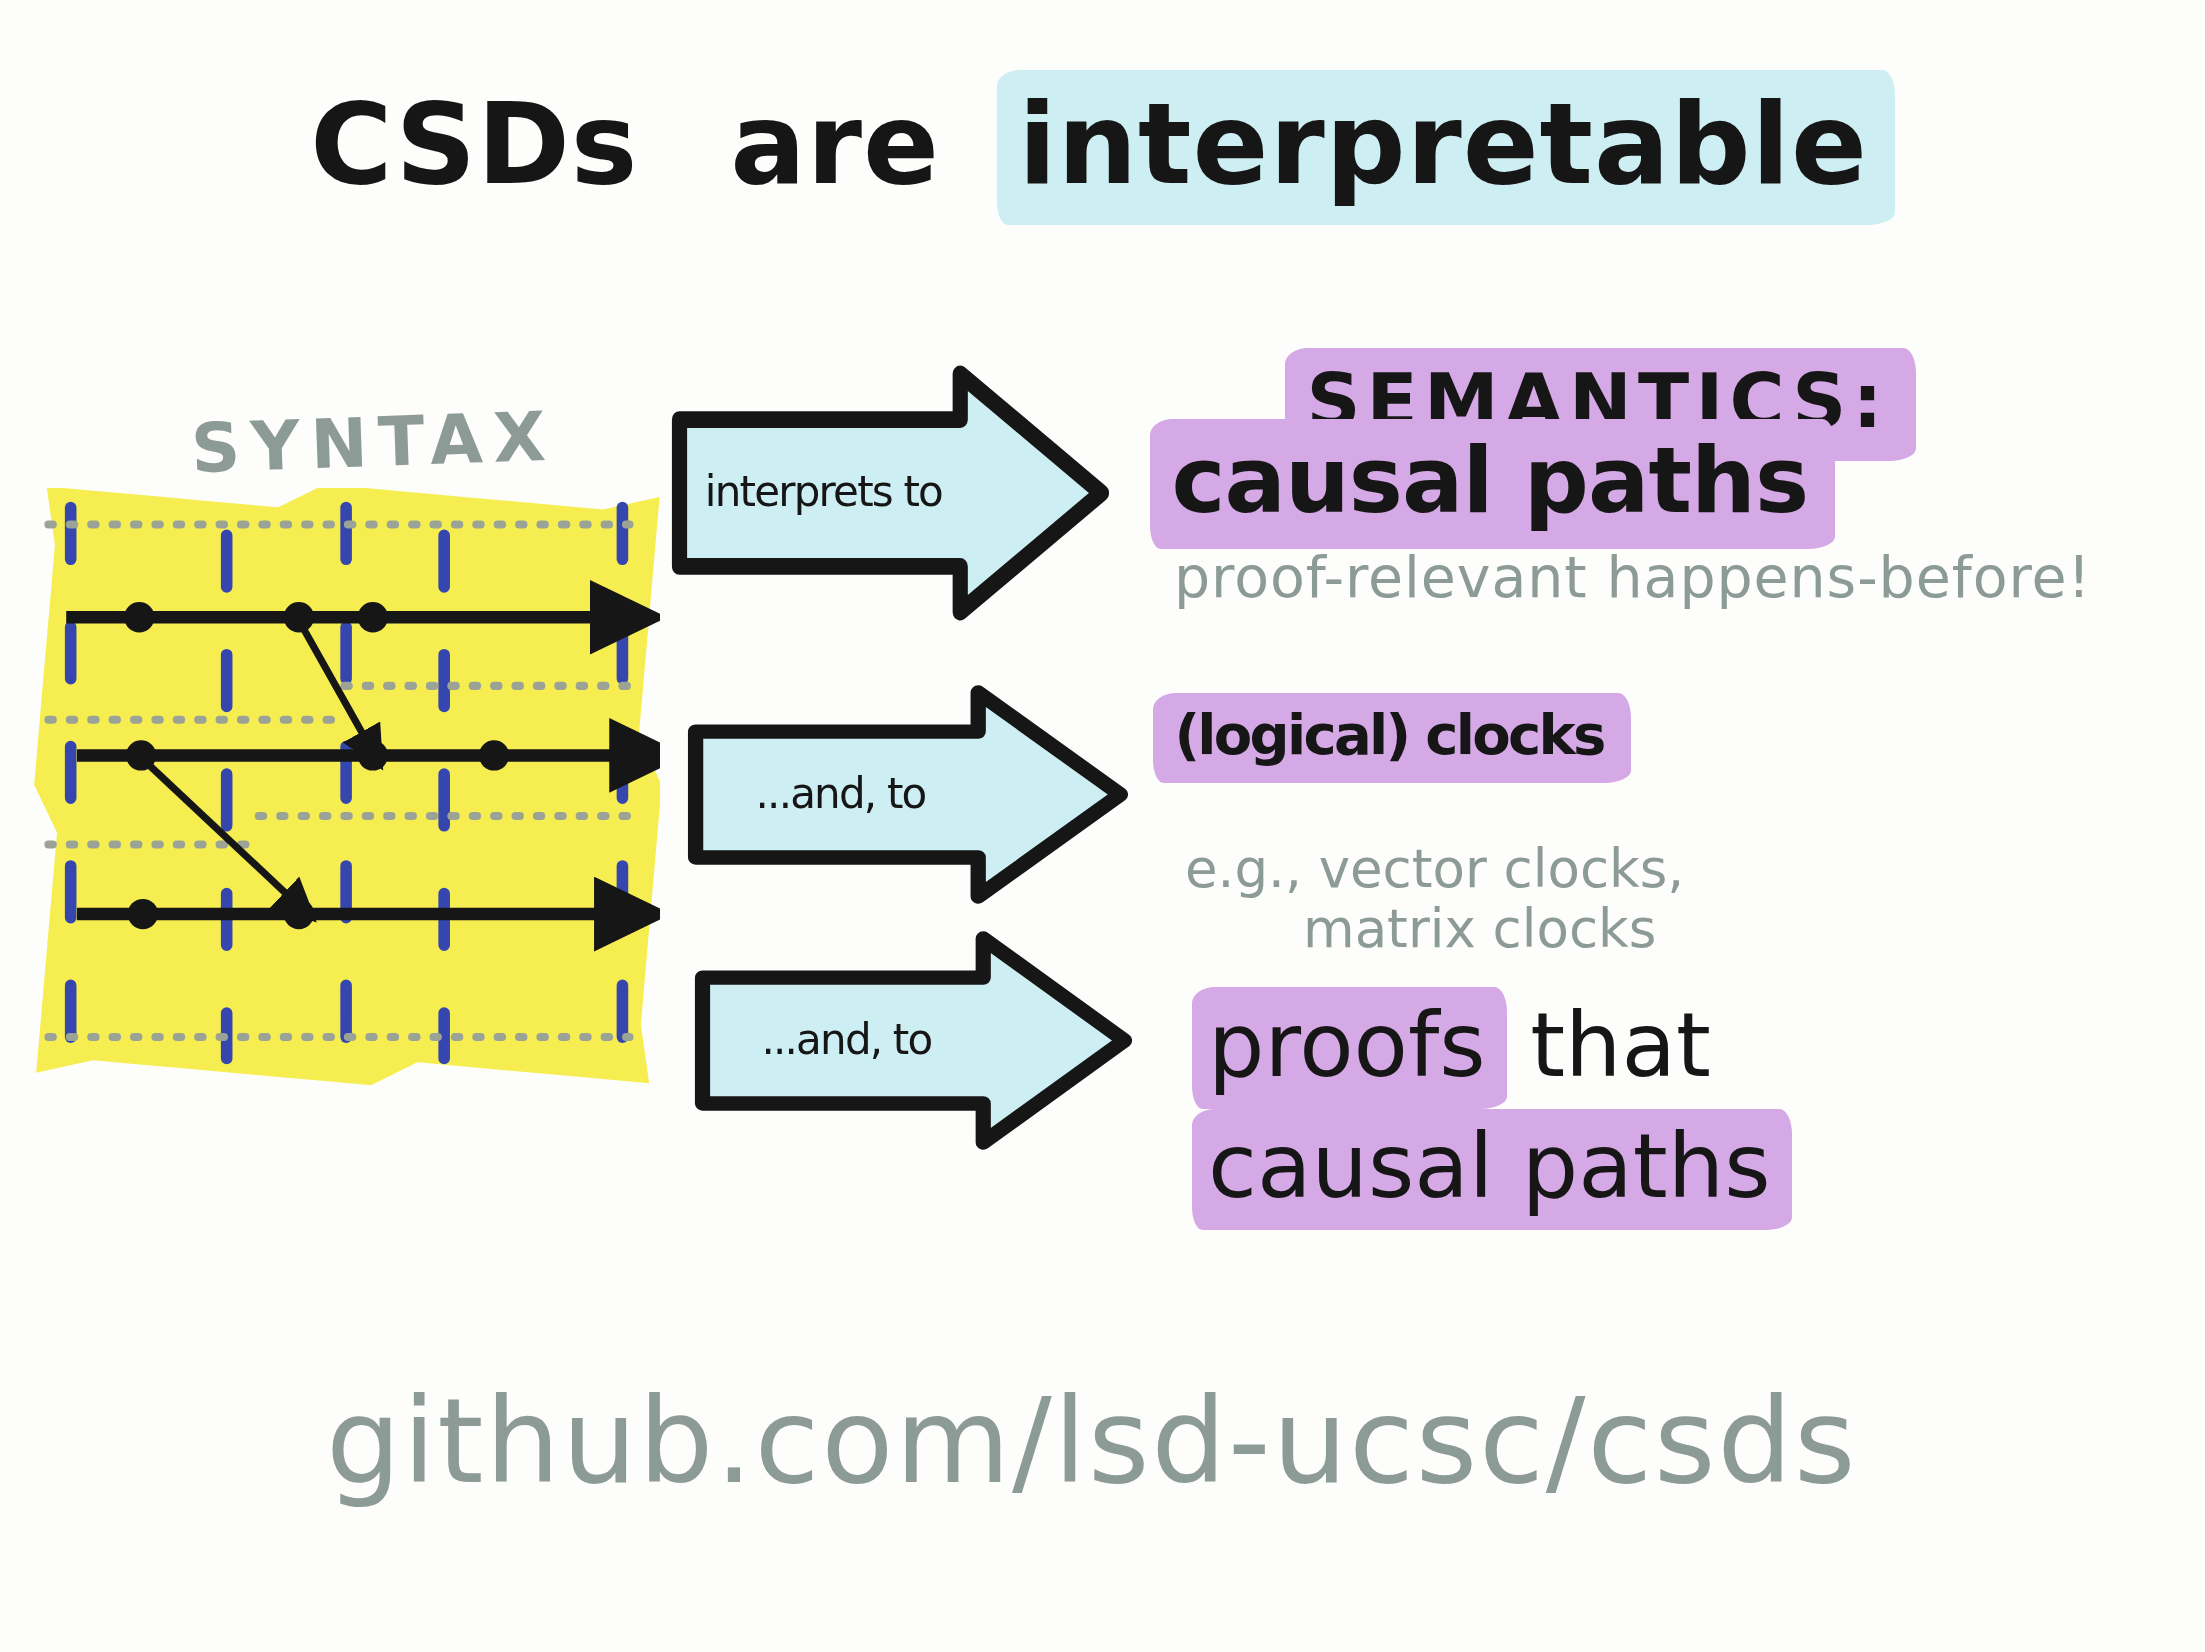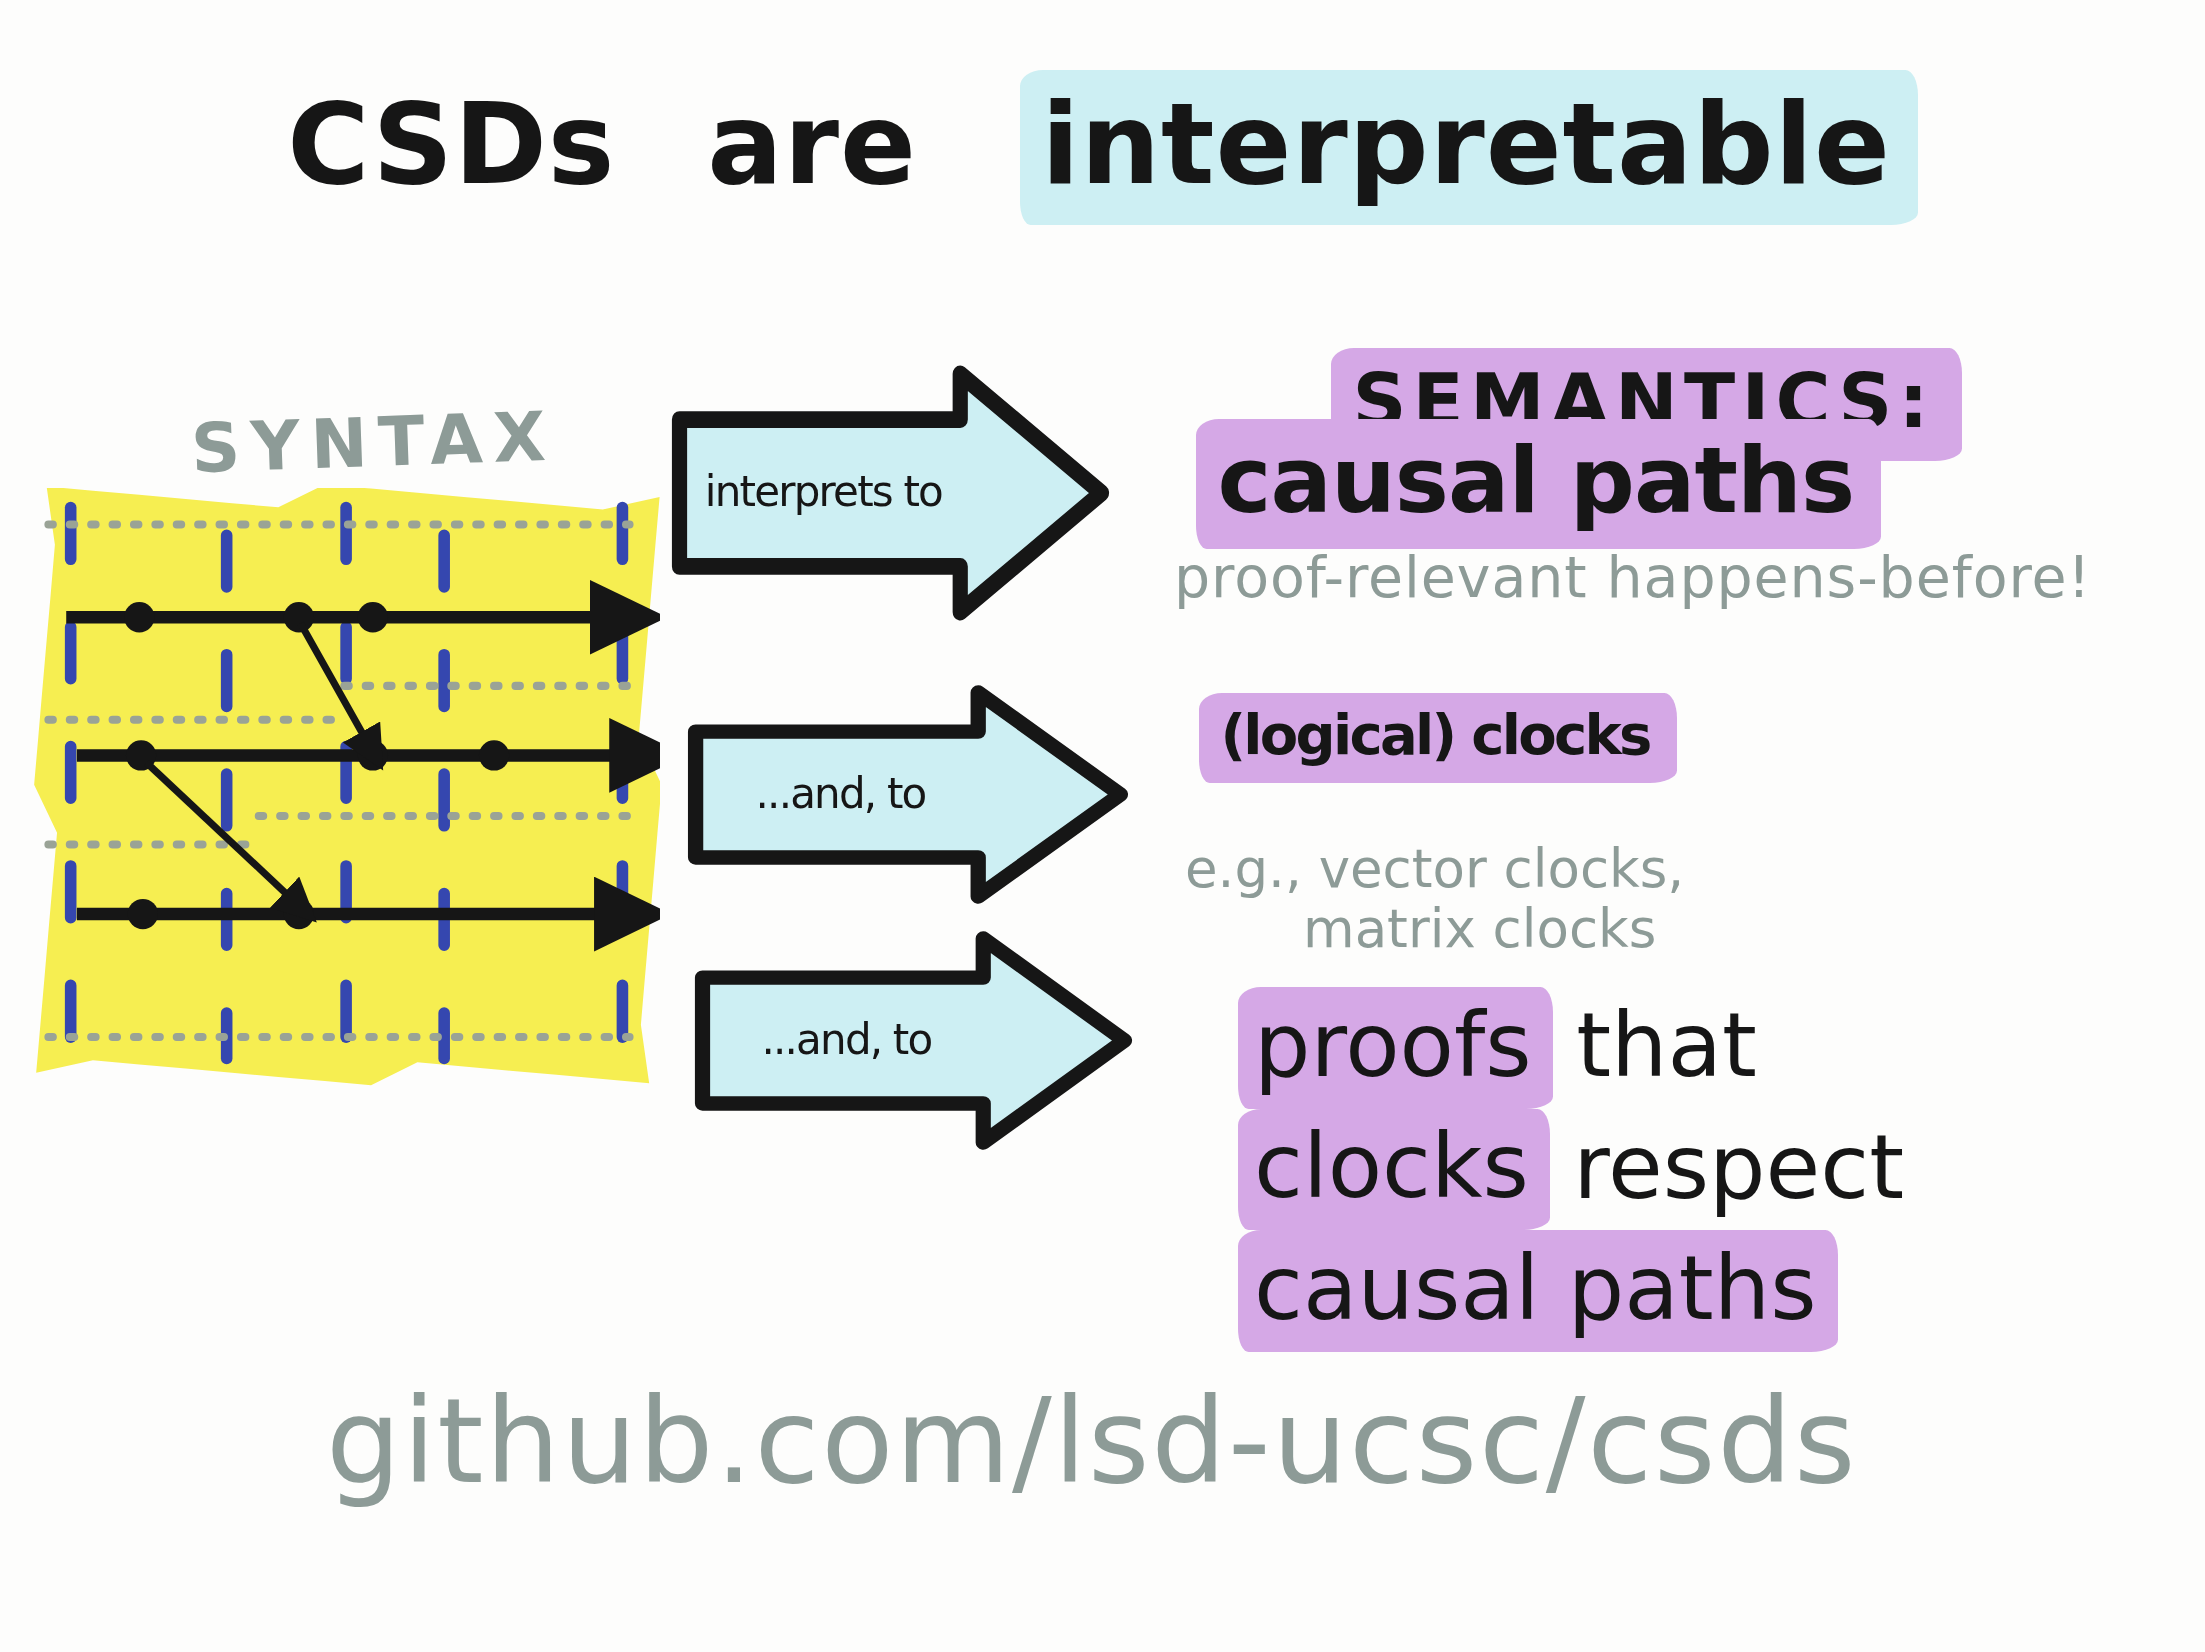--- a/index.html
+++ b/index.html
@@ -29,21 +29,20 @@
     text-align:center;
     font-size:112px;font-weight:bold;
     letter-spacing:0.9px;
     white-space:nowrap;
   }
   .title-lead{word-spacing:52px;margin-right:57px;}
   .hl{
     display:inline-block;
     padding:9px 27px 16px 21.4px;
     border-radius:23px 12.5px 27px 10.7px / 16px 25px 12.5px 23px;
-    margin-left:46px;
   }
   .hl-cyan{background:var(--highlight-cyan);}
   .hl-purple{background:var(--highlight-purple);}
 
   
   .syntax-label{
     left:191px;top:403px;
     font-size:68px;font-weight:bold;
     letter-spacing:10.7px;
     color:var(--note-gray);
@@ -190,18 +189,17 @@
 <div class="abs row1-note">proof-relevant happens-before!</div>
 
 <div class="abs row2-main">
   <span class="hl hl-purple">(logical) clocks</span>
 </div>
 <div class="abs row2-note1">e.g., vector clocks,</div>
 <div class="abs row2-note2">matrix clocks</div>
 
 <div class="abs row3-block">
   <span class="row3-line"><span class="hl hl-purple">proofs</span><span>that</span></span>
-  <span class="row3-line"><span class="hl hl-purple">clocks</span><span>respect</span></span>
   <span class="row3-line"><span class="hl hl-purple">causal paths</span></span>
 </div>
 
 <div class="abs footer-url">github.com/lsd-ucsc/csds</div>
 
 
 </body></html>

